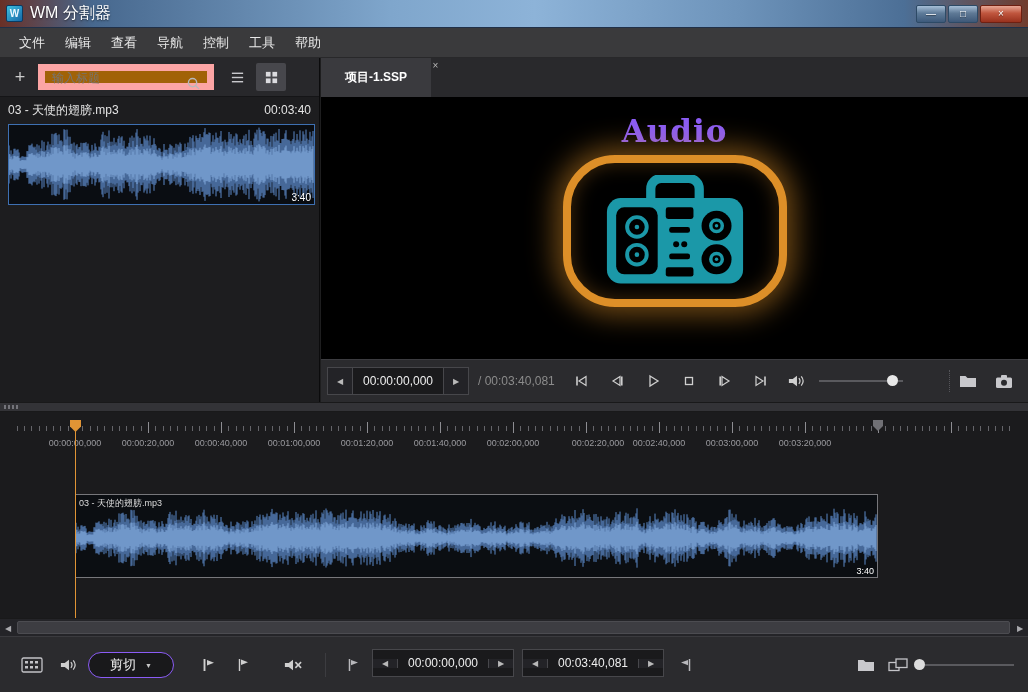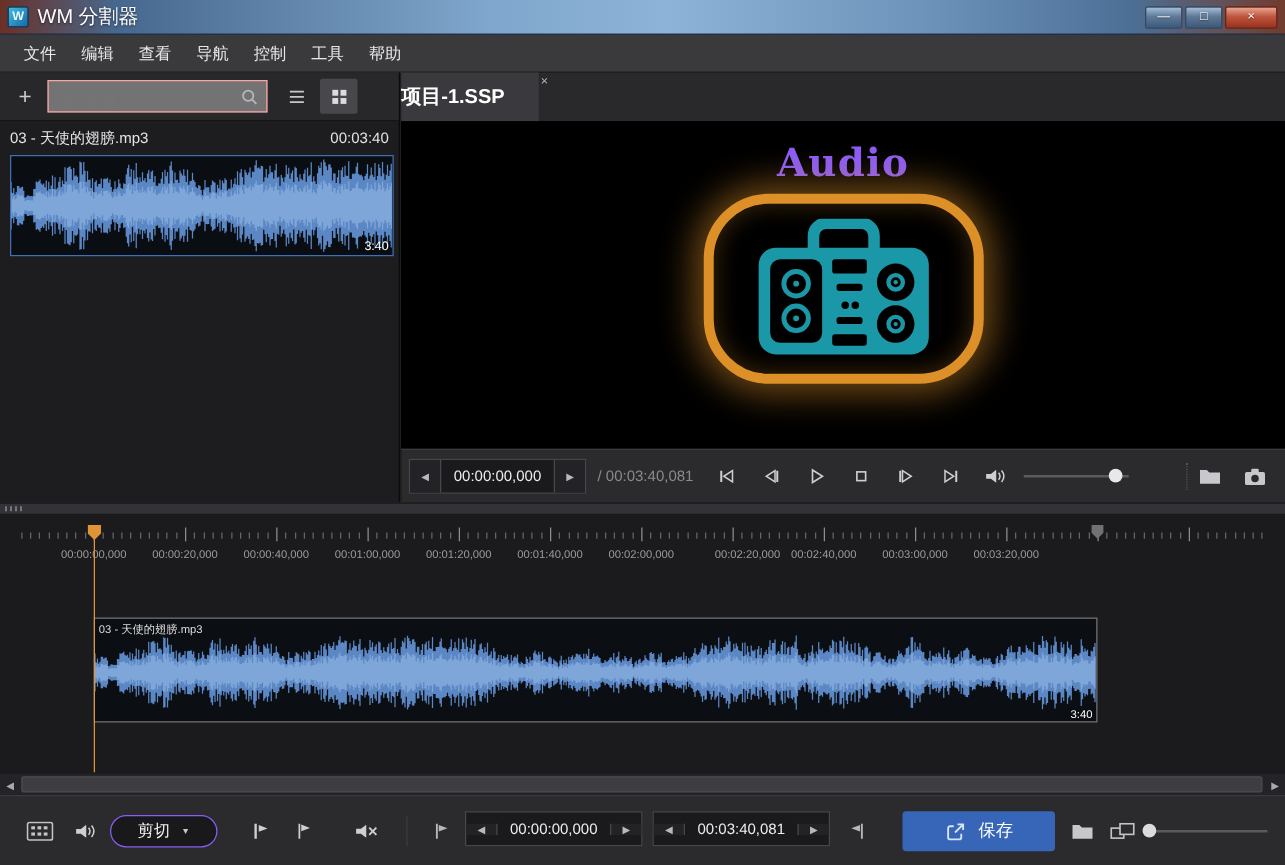--- a/index.html
+++ b/index.html
@@ -23,37 +23,37 @@
   
   .menubar{position:absolute;left:0;top:28px;width:1028px;height:30px;background:#3a3a3c;border-bottom:1px solid #28282a;
     display:flex;padding-left:9px;}
   .menu-item{padding:0 10px;font-size:13px;color:#e8e8e8;line-height:30px;}
 
   
   .library{position:absolute;left:0;top:58px;width:320px;height:344px;background:#1d1d1f;border-right:1px solid #0b0b0c;}
   .lib-toolbar{position:absolute;left:0;top:0;width:100%;height:39px;background:#28282b;border-bottom:1px solid #151517;
     display:flex;align-items:center;padding:0 6px;}
   .add-btn{width:28px;height:28px;color:#ccc;font-size:18px;display:flex;align-items:center;justify-content:center;}
-  .searchbox{width:176px;height:26px;background:#737373;border:1px solid #fca5a5;display:flex;align-items:flex-end;margin-left:4px;}
+  .searchbox{width:176px;height:26px;background:#a16207;border:7px solid #fca5a5;display:flex;align-items:flex-start;margin-left:4px;}
   .searchbox input{flex:1;min-width:0;background:transparent;border:0;outline:0;color:#ddd;font-size:12px;padding:0 7px;font-family:inherit;}
   .search-btn{width:27px;height:24px;display:flex;align-items:center;justify-content:center;flex:0 0 27px;}
   .view-btn{width:30px;height:28px;display:flex;align-items:center;justify-content:center;border-radius:2px;margin-left:8px;}
   .view-btn + .view-btn{margin-left:4px;}
   .view-btn.active{background:#47474c;}
   .media-row{position:absolute;left:0;top:40px;width:100%;height:24px;display:flex;align-items:center;padding:0 8px;font-size:12px;color:#e4e4e4;}
   .media-name{flex:1;white-space:nowrap;overflow:hidden;}
   .thumb{position:absolute;left:8px;top:66px;width:307px;height:81px;background:#0a0d12;border:1px solid #3e70b2;}
   .thumb .waveform{position:absolute;left:0;top:1px;width:305px;height:77px;}
   .thumb-badge{position:absolute;right:3px;bottom:1px;font-size:10px;color:#fff;text-shadow:0 0 3px #000;z-index:2;}
 
   
   .rightpanel{position:absolute;left:321px;top:58px;width:707px;height:344px;background:#000;}
   .tabbar{position:absolute;left:0;top:0;width:100%;height:39px;background:#29292c;}
-  .tab{position:absolute;left:0;top:0;width:110px;height:39px;background:#3a3a3e;display:flex;align-items:center;
-    font-size:16px;font-weight:bold;color:#fff;}
+  .tab{position:absolute;left:0;top:0;width:110px;height:39px;background:#3a3a3e;display:flex;align-items:center;justify-content:center;
+    font-size:12px;font-weight:bold;color:#fff;}
   .tab-close{position:absolute;left:108px;top:1px;width:13px;height:13px;display:flex;align-items:center;justify-content:center;
     font-size:10px;color:#b8b8b8;}
   .preview{position:absolute;left:0;top:39px;width:100%;height:262px;background:#000;}
   .audio-title{position:absolute;left:50%;top:16px;transform:translateX(-50%);font-family:"DejaVu Serif",serif;font-weight:bold;
     font-size:31px;color:#8b5cf6;letter-spacing:1px;text-shadow:0 2px 4px rgba(0,0,0,.9);}
   .audio-badge{position:absolute;left:50%;top:58px;transform:translateX(-50%);width:224px;height:152px;background:#000;
     border:8px solid #dd8f28;border-radius:52px;display:flex;align-items:center;justify-content:center;
     box-shadow:0 0 28px 8px rgba(221,143,40,.5), inset 0 0 20px rgba(221,143,40,.3);}
 
   .transport{position:absolute;left:0;bottom:0;width:100%;height:43px;background:#2b2b2e;border-top:1px solid #3c3c40;
@@ -521,27 +521,20 @@
     <div class="spin-btn">◀</div>
     <div class="spin-value">00:03:40,081</div>
     <div class="spin-btn">▶</div>
   </div>
   <div class="tb" style="left:674px;top:14px;width:22px;height:28px;">
     <svg width="13" height="14" viewBox="0 0 13 14">
       <line x1="10.5" y1="1" x2="10.5" y2="13" stroke="#b8b8bc" stroke-width="1.5"></line>
       <path d="M9 2 L2 4.6 L9 7.2 z" fill="#b8b8bc"></path>
     </svg>
   </div>
-  <div class="tb save-btn">
-    <svg width="17" height="17" viewBox="0 0 17 17">
-      <path d="M7 4 H4 a1.5 1.5 0 0 0 -1.5 1.5 V13 a1.5 1.5 0 0 0 1.5 1.5 H11.5 A1.5 1.5 0 0 0 13 13 V10" fill="none" stroke="#d7e4fa" stroke-width="1.5"></path>
-      <path d="M8 9 L14.5 2.5 M10 2.5 H14.5 V7" fill="none" stroke="#d7e4fa" stroke-width="1.5"></path>
-    </svg>
-    <span>保存</span>
-  </div>
   <div class="tb" style="left:850px;top:13px;width:32px;height:30px;">
     <svg width="18" height="14" viewBox="0 0 18 14">
       <path d="M1 2 h5.5 l2 2 H17 v9 H1 z" fill="#c8c8cc"></path>
     </svg>
   </div>
   <div class="tb" style="left:884px;top:14px;width:28px;height:28px;">
     <svg width="20" height="15" viewBox="0 0 20 15">
       <rect x="1" y="4.5" width="10" height="8" fill="none" stroke="#c4c4c8" stroke-width="1.3"></rect>
       <rect x="8" y="1" width="11" height="8.5" fill="#2b2b2e" stroke="#c4c4c8" stroke-width="1.3"></rect>
     </svg>

